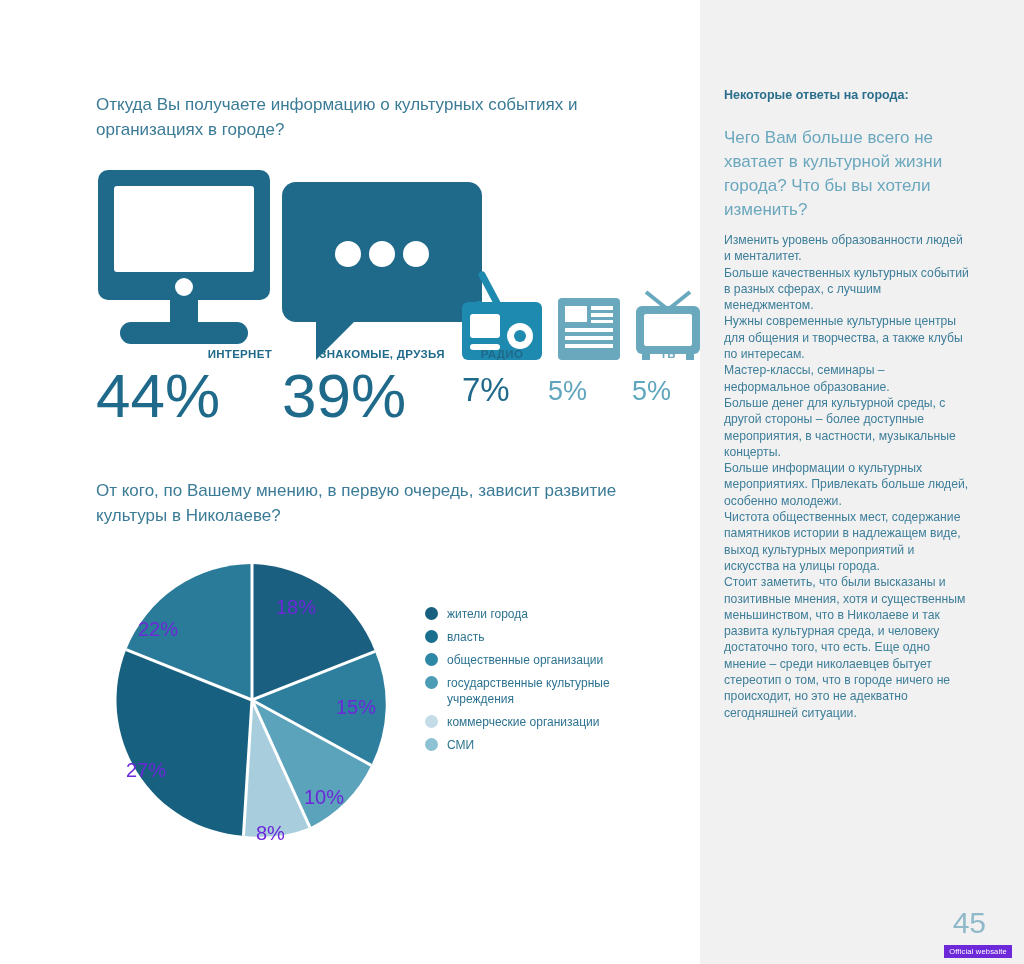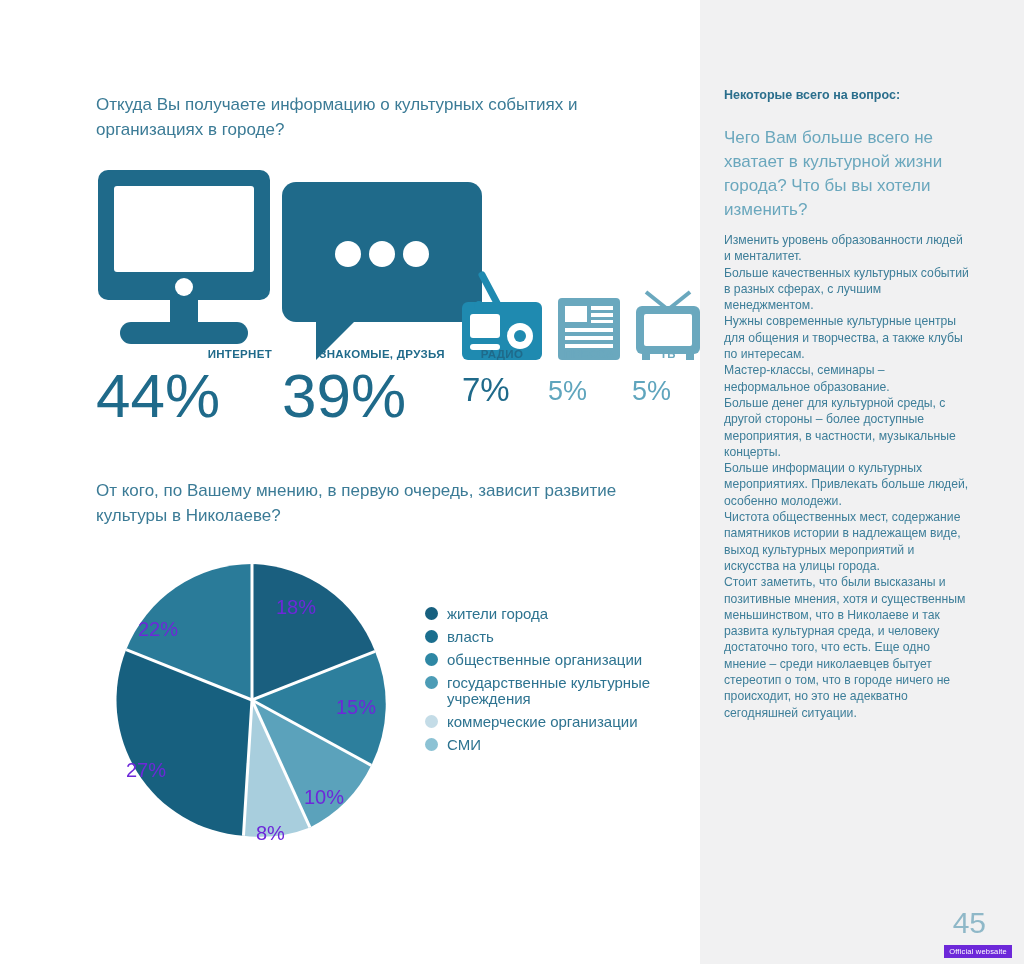--- a/index.html
+++ b/index.html
@@ -132,21 +132,21 @@
   }
   .legend-dot {
     flex: 0 0 auto;
     width: 13px;
     height: 13px;
     border-radius: 50%;
     margin-right: 9px;
     margin-top: 1px;
   }
   .legend-text {
-    font-size: 15px;
+    font-size: 12px;
     line-height: 16px;
     color: #2d7390;
   }
 
   
   .sb-kicker {
     position: absolute;
     left: 24px;
     top: 88px;
     width: 270px;
@@ -335,21 +335,21 @@
       </div>
       <div class="legend-item">
         <span class="legend-dot" style="background:#8cc2d4"></span>
         <span class="legend-text">СМИ</span>
       </div>
     </div>
 
   </div>
 
   <div class="sidebar">
-    <div class="sb-kicker">Некоторые всего на вопрос:</div>
+    <div class="sb-kicker">Некоторые ответы на города:</div>
     <div class="sb-question">Чего Вам больше всего не хватает в культурной жизни города? Что бы вы хотели изменить?</div>
     <div class="sb-body">
       <p>Изменить уровень образованности людей и менталитет.</p>
       <p>Больше качественных культурных событий в разных сферах, с лучшим менеджментом.</p>
       <p>Нужны современные культурные центры для общения и творчества, а также клубы по интересам.</p>
       <p>Мастер-классы, семинары – неформальное образование.</p>
       <p>Больше денег для культурной среды, с другой стороны – более доступные мероприятия, в частности, музыкальные концерты.</p>
       <p>Больше информации о культурных мероприятиях. Привлекать больше людей, особенно молодежи.</p>
       <p>Чистота общественных мест, содержание памятников истории в надлежащем виде, выход культурных мероприятий и искусства на улицы города.</p>
       <p>Стоит заметить, что были высказаны и позитивные мнения, хотя и существенным меньшинством, что в Николаеве и так развита культурная среда, и человеку достаточно того, что есть. Еще одно мнение – среди николаевцев бытует стереотип о том, что в городе ничего не происходит, но это не адекватно сегодняшней ситуации.</p>

